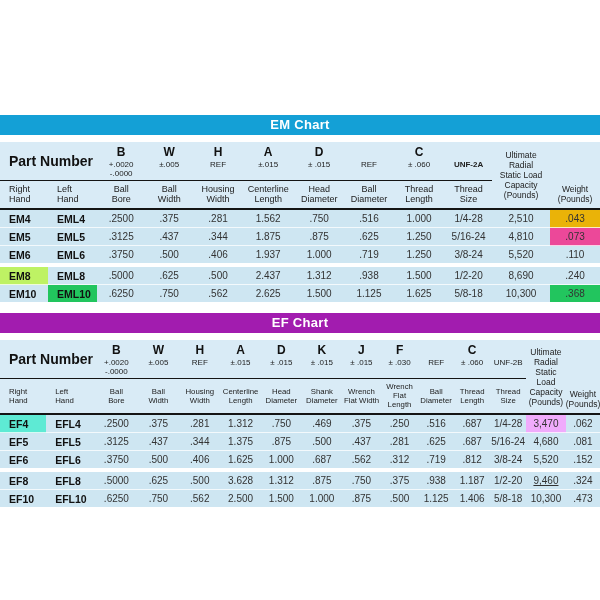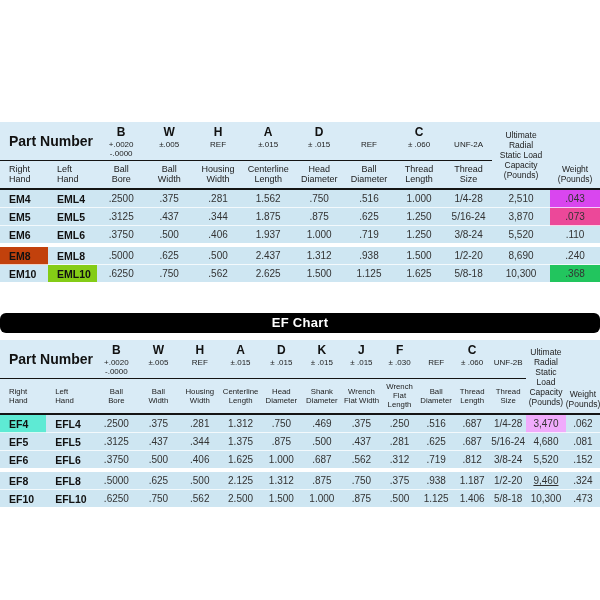--- a/index.html
+++ b/index.html
@@ -27,20 +27,23 @@
   tbody td{background:#cee6f2;font-size:10px;text-align:center;height:17px;vertical-align:middle;border-top:1px solid rgba(255,255,255,.75);color:#333;}
   tbody tr:first-child td{border-top:2px solid #ffffff;}
   tbody tr.group-start td{border-top:4px solid #ffffff;}
   tbody td.part-cell{font-weight:bold;text-align:left;padding-left:9px;color:#111;font-size:10.5px;}
 </style>
 </head>
 <body>
 
 <div class="page">
   <section class="chart-section" id="chart-0">
+    <div class="titlebar" style="background: rgb(20, 160, 214);">
+      <span>EM Chart</span>
+    </div>
     <div class="tablewrap">
         <table>
           <colgroup>
             <col style="width: 8%;">
             <col style="width: 8.2%;">
             <col style="width: 8%;">
             <col style="width: 8%;">
             <col style="width: 8.3%;">
             <col style="width: 8.4%;">
             <col style="width: 8.6%;">
@@ -75,21 +78,21 @@
                 <div class="tol">± .015</div>
               </td>
               <td class="spec-cell rule" style="background: rgb(217, 235, 246);">
                 <div class="letter"></div>
                 <div class="tol">REF</div>
               </td>
               <td class="spec-cell rule" style="background: rgb(217, 235, 246);">
                 <div class="letter">C</div>
                 <div class="tol">± .060</div>
               </td>
-              <td class="spec-cell rule" style="background: rgb(217, 235, 246);">
+              <td class="spec-cell rule" style="background: rgb(217, 235, 246); font-weight: bold;">
                 <div class="letter"></div>
                 <div class="tol">UNF-2A</div>
               </td>
               <td class="cap-cell" rowspan="2" style="background: rgb(217, 235, 246);">Ultimate
 Radial
 Static Load
 Capacity
 (Pounds)</td>
               <td class="wt-cell" rowspan="2" style="background: rgb(217, 235, 246);">Weight
 (Pounds)</td>
@@ -123,85 +126,85 @@
               <td class="part-cell" style="background: rgb(206, 230, 242);">EML4</td>
               <td class="value-cell" style="background: rgb(206, 230, 242);">.2500</td>
               <td class="value-cell" style="background: rgb(206, 230, 242);">.375</td>
               <td class="value-cell" style="background: rgb(206, 230, 242);">.281</td>
               <td class="value-cell" style="background: rgb(206, 230, 242);">1.562</td>
               <td class="value-cell" style="background: rgb(206, 230, 242);">.750</td>
               <td class="value-cell" style="background: rgb(206, 230, 242);">.516</td>
               <td class="value-cell" style="background: rgb(206, 230, 242);">1.000</td>
               <td class="value-cell" style="background: rgb(206, 230, 242);">1/4-28</td>
               <td class="value-cell" style="background: rgb(206, 230, 242);">2,510</td>
-              <td class="value-cell" style="background: #d946ef;">.043</td>
+              <td class="value-cell" style="background: #eab308;">.043</td>
             </tr>
             <tr>
               <td class="part-cell" style="background: rgb(206, 230, 242);">EM5</td>
               <td class="part-cell" style="background: rgb(206, 230, 242);">EML5</td>
               <td class="value-cell" style="background: rgb(206, 230, 242);">.3125</td>
               <td class="value-cell" style="background: rgb(206, 230, 242);">.437</td>
               <td class="value-cell" style="background: rgb(206, 230, 242);">.344</td>
               <td class="value-cell" style="background: rgb(206, 230, 242);">1.875</td>
               <td class="value-cell" style="background: rgb(206, 230, 242);">.875</td>
               <td class="value-cell" style="background: rgb(206, 230, 242);">.625</td>
               <td class="value-cell" style="background: rgb(206, 230, 242);">1.250</td>
               <td class="value-cell" style="background: rgb(206, 230, 242);">5/16-24</td>
-              <td class="value-cell" style="background: rgb(206, 230, 242);">3,870</td>
+              <td class="value-cell" style="background: rgb(206, 230, 242);">4,810</td>
               <td class="value-cell" style="background: #ec4899;">.073</td>
             </tr>
             <tr>
               <td class="part-cell" style="background: rgb(206, 230, 242);">EM6</td>
               <td class="part-cell" style="background: rgb(206, 230, 242);">EML6</td>
               <td class="value-cell" style="background: rgb(206, 230, 242);">.3750</td>
               <td class="value-cell" style="background: rgb(206, 230, 242);">.500</td>
               <td class="value-cell" style="background: rgb(206, 230, 242);">.406</td>
               <td class="value-cell" style="background: rgb(206, 230, 242);">1.937</td>
               <td class="value-cell" style="background: rgb(206, 230, 242);">1.000</td>
               <td class="value-cell" style="background: rgb(206, 230, 242);">.719</td>
               <td class="value-cell" style="background: rgb(206, 230, 242);">1.250</td>
               <td class="value-cell" style="background: rgb(206, 230, 242);">3/8-24</td>
               <td class="value-cell" style="background: rgb(206, 230, 242);">5,520</td>
               <td class="value-cell" style="background: rgb(206, 230, 242); text-align: center;">.110</td>
             </tr>
             <tr class="group-start">
-              <td class="part-cell" style="background: #c2410c;">EM8</td>
+              <td class="part-cell" style="background: #bef264;">EM8</td>
               <td class="part-cell" style="background: rgb(206, 230, 242);">EML8</td>
               <td class="value-cell" style="background: rgb(206, 230, 242);">.5000</td>
               <td class="value-cell" style="background: rgb(206, 230, 242);">.625</td>
               <td class="value-cell" style="background: rgb(206, 230, 242);">.500</td>
               <td class="value-cell" style="background: rgb(206, 230, 242);">2.437</td>
               <td class="value-cell" style="background: rgb(206, 230, 242);">1.312</td>
               <td class="value-cell" style="background: rgb(206, 230, 242);">.938</td>
               <td class="value-cell" style="background: rgb(206, 230, 242);">1.500</td>
               <td class="value-cell" style="background: rgb(206, 230, 242);">1/2-20</td>
               <td class="value-cell" style="background: rgb(206, 230, 242);">8,690</td>
               <td class="value-cell" style="background: rgb(206, 230, 242);">.240</td>
             </tr>
             <tr>
               <td class="part-cell" style="background: rgb(206, 230, 242);">EM10</td>
-              <td class="part-cell" style="background: #84cc16;">EML10</td>
+              <td class="part-cell" style="background: #22c55e;">EML10</td>
               <td class="value-cell" style="background: rgb(206, 230, 242);">.6250</td>
               <td class="value-cell" style="background: rgb(206, 230, 242);">.750</td>
               <td class="value-cell" style="background: rgb(206, 230, 242);">.562</td>
               <td class="value-cell" style="background: rgb(206, 230, 242);">2.625</td>
               <td class="value-cell" style="background: rgb(206, 230, 242);">1.500</td>
               <td class="value-cell" style="background: rgb(206, 230, 242);">1.125</td>
               <td class="value-cell" style="background: rgb(206, 230, 242);">1.625</td>
               <td class="value-cell" style="background: rgb(206, 230, 242);">5/8-18</td>
               <td class="value-cell" style="background: rgb(206, 230, 242);">10,300</td>
               <td class="value-cell" style="background: #22c55e;">.368</td>
             </tr>
           </tbody>
         </table>
       </div>
   </section>
 
   <section class="chart-section" id="chart-1">
-    <div class="titlebar" style="background: #000000; border-radius: 6px;">
+    <div class="titlebar" style="background: #a21caf;">
       <span>EF Chart</span>
     </div>
     <div class="tablewrap compact">
         <table>
           <colgroup>
             <col style="width: 7.7%;">
             <col style="width: 8.2%;">
             <col style="width: 7%;">
             <col style="width: 7%;">
             <col style="width: 6.8%;">
@@ -352,21 +355,21 @@
               <td class="value-cell" style="background: rgb(206, 230, 242);">3/8-24</td>
               <td class="value-cell" style="background: rgb(206, 230, 242);">5,520</td>
               <td class="value-cell" style="background: rgb(206, 230, 242);">.152</td>
             </tr>
             <tr class="group-start">
               <td class="part-cell" style="background: rgb(206, 230, 242);">EF8</td>
               <td class="part-cell" style="background: rgb(206, 230, 242);">EFL8</td>
               <td class="value-cell" style="background: rgb(206, 230, 242);">.5000</td>
               <td class="value-cell" style="background: rgb(206, 230, 242);">.625</td>
               <td class="value-cell" style="background: rgb(206, 230, 242);">.500</td>
-              <td class="value-cell" style="background: rgb(206, 230, 242);">2.125</td>
+              <td class="value-cell" style="background: rgb(206, 230, 242);">3.628</td>
               <td class="value-cell" style="background: rgb(206, 230, 242);">1.312</td>
               <td class="value-cell" style="background: rgb(206, 230, 242);">.875</td>
               <td class="value-cell" style="background: rgb(206, 230, 242);">.750</td>
               <td class="value-cell" style="background: rgb(206, 230, 242);">.375</td>
               <td class="value-cell" style="background: rgb(206, 230, 242);">.938</td>
               <td class="value-cell" style="background: rgb(206, 230, 242);">1.187</td>
               <td class="value-cell" style="background: rgb(206, 230, 242);">1/2-20</td>
               <td class="value-cell" style="background: rgb(206, 230, 242); text-decoration: underline;">9,460</td>
               <td class="value-cell" style="background: rgb(206, 230, 242);">.324</td>
             </tr>

